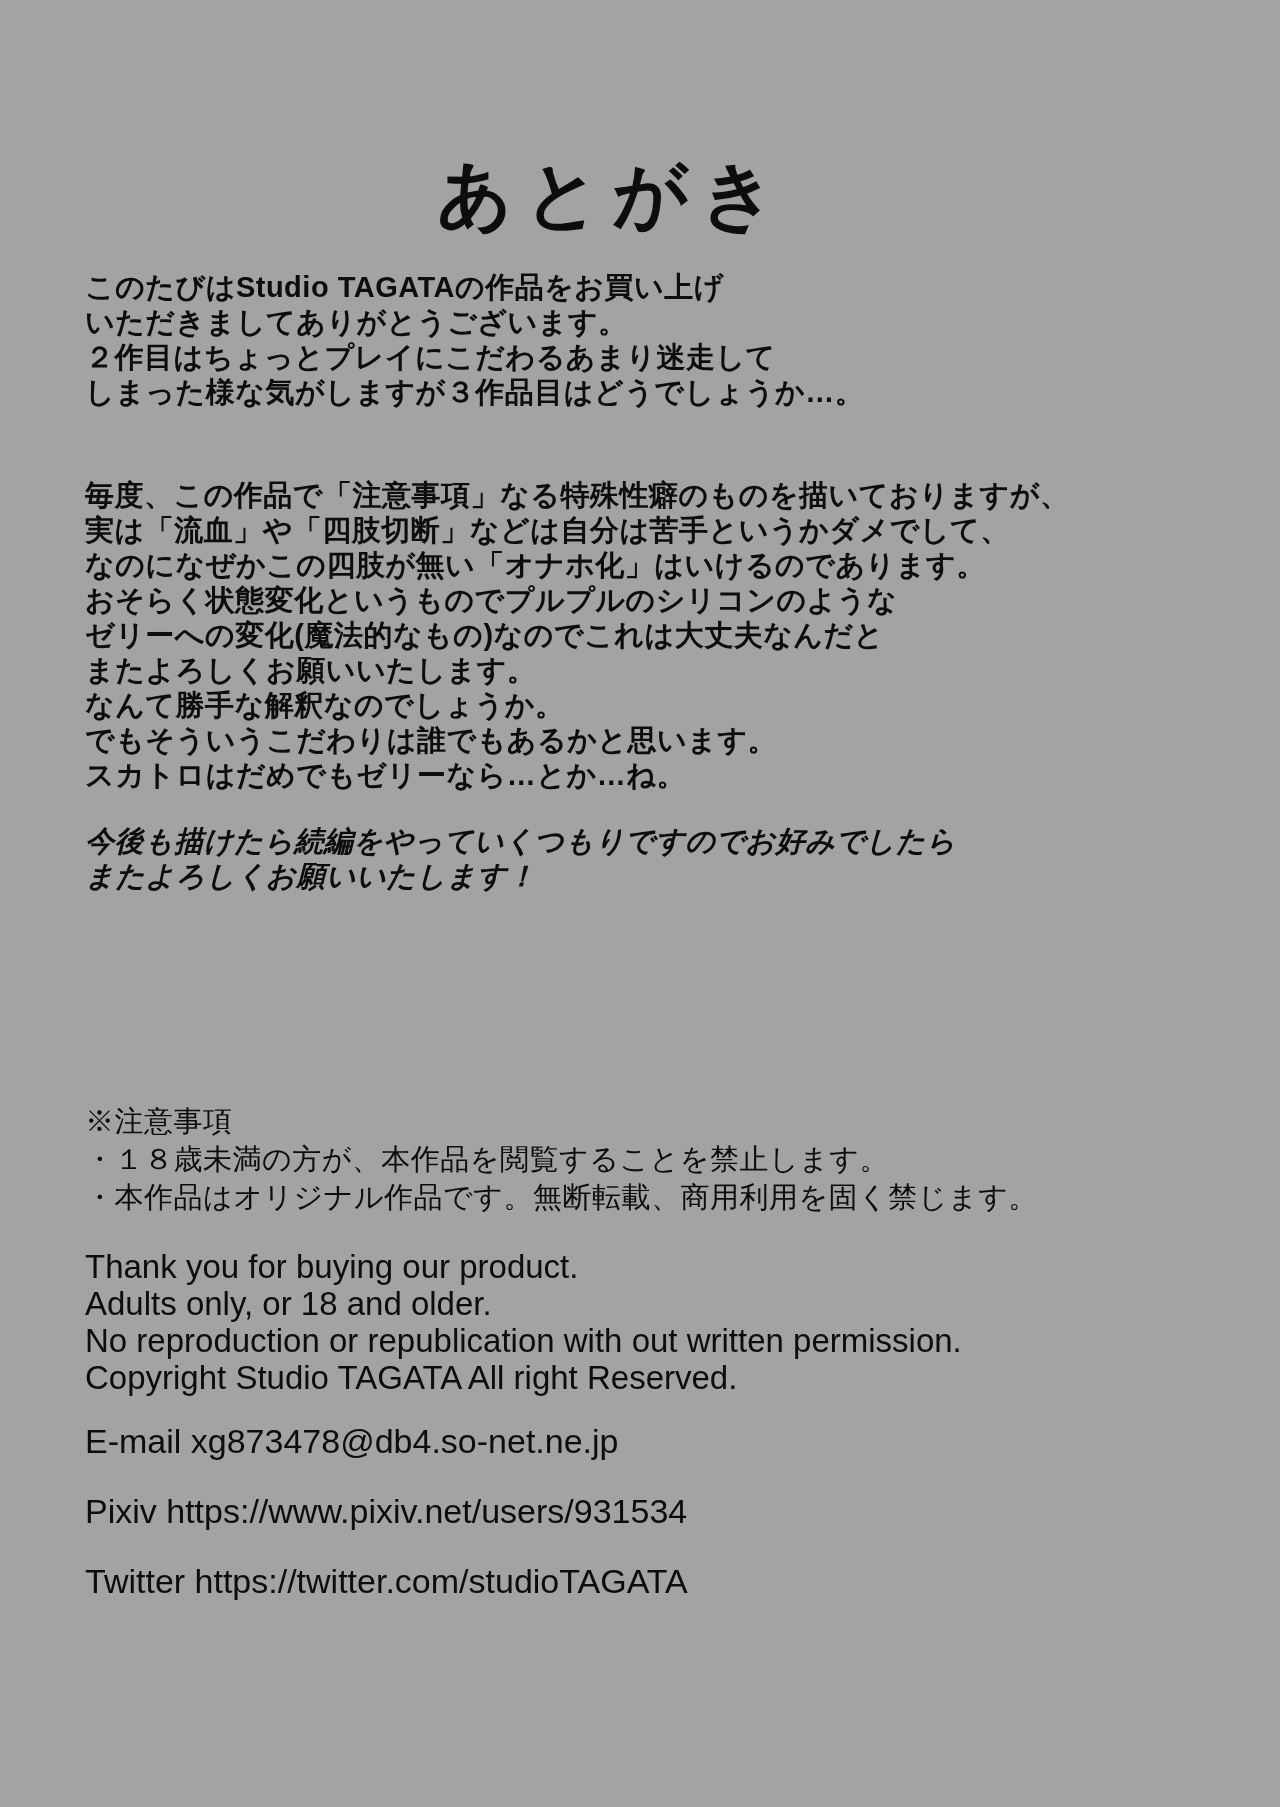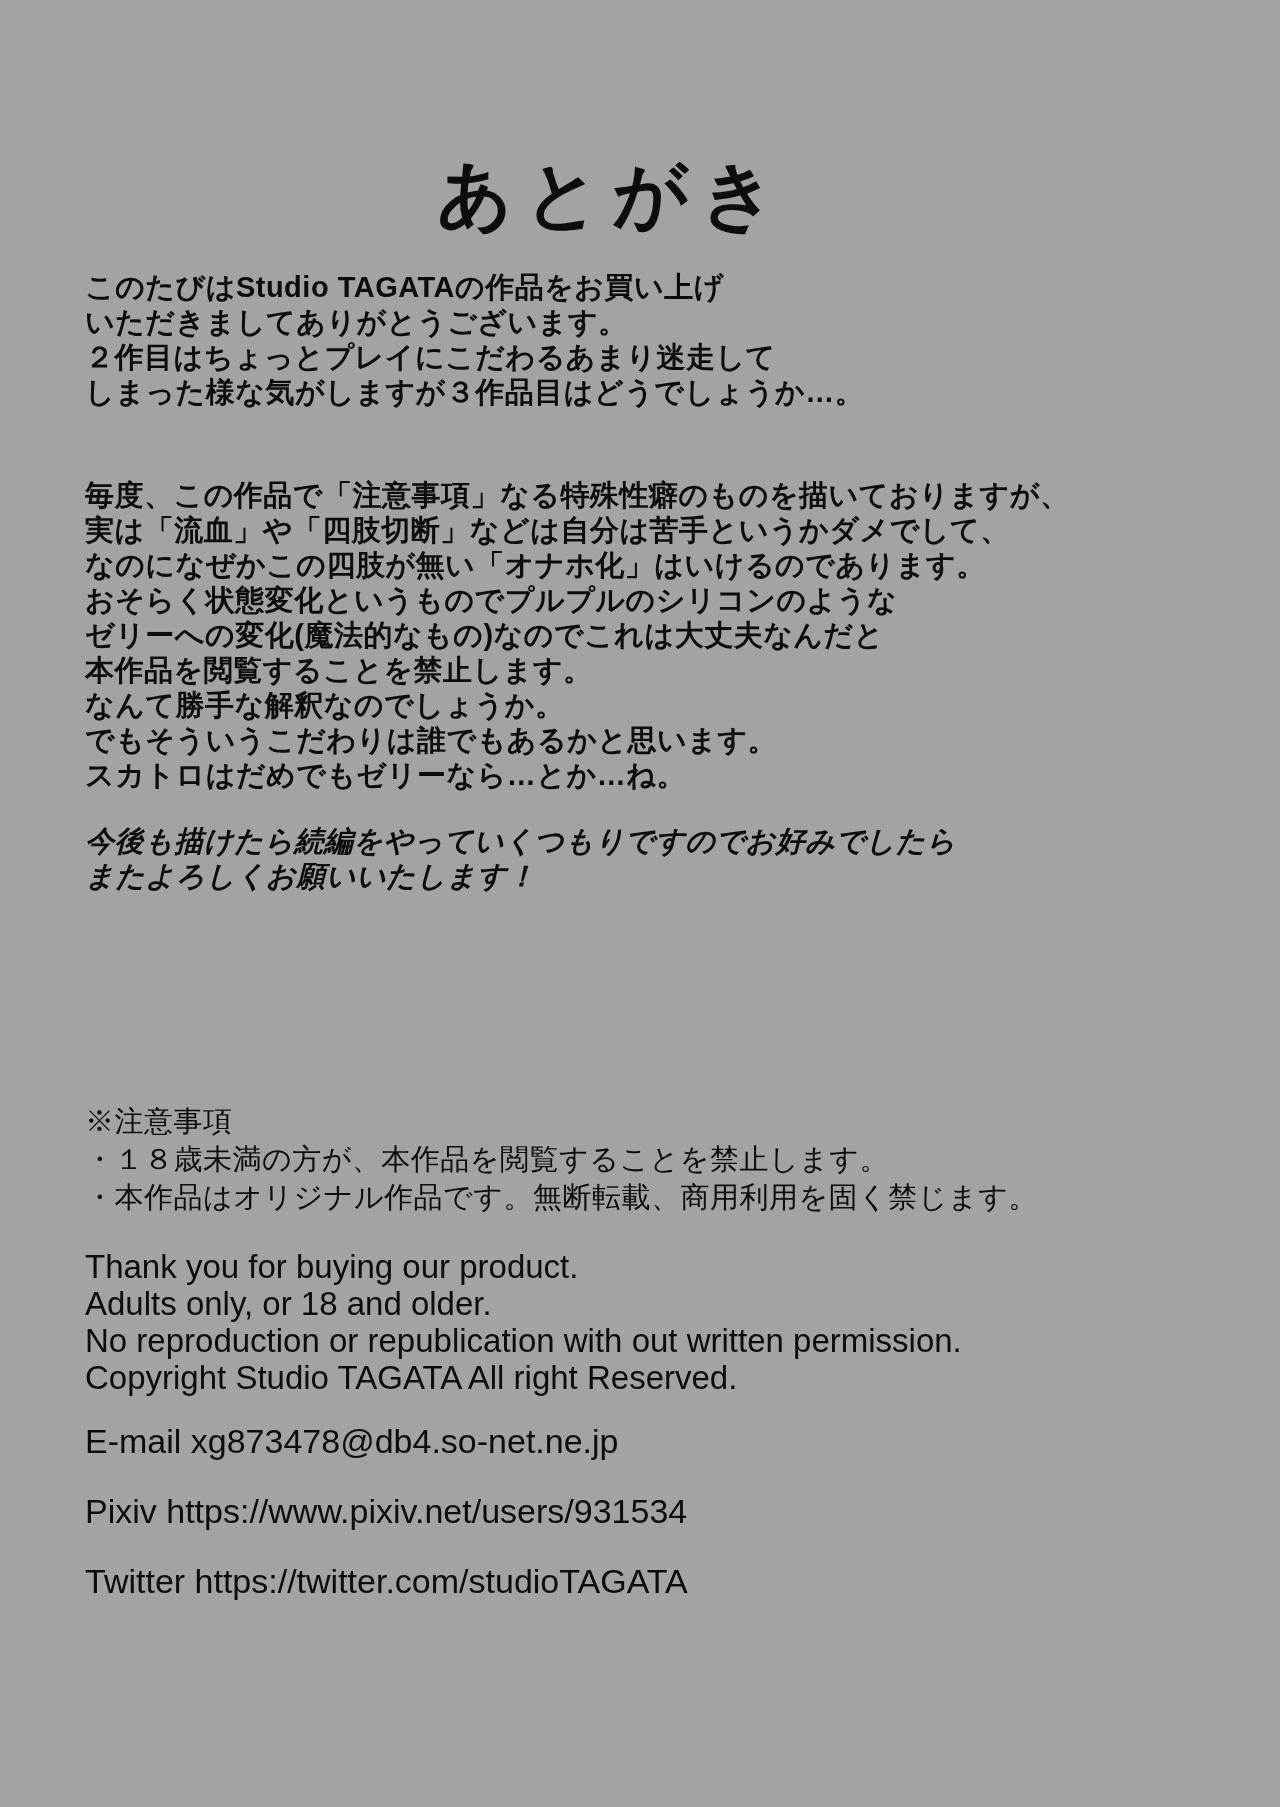--- a/index.html
+++ b/index.html
@@ -81,21 +81,21 @@
       <div class="tline">２作目はちょっとプレイにこだわるあまり迷走して</div>
       <div class="tline">しまった様な気がしますが３作品目はどうでしょうか…。</div>
     </div>
 
   <div class="block jp-body para2">
       <div class="tline">毎度、この作品で「注意事項」なる特殊性癖のものを描いておりますが、</div>
       <div class="tline">実は「流血」や「四肢切断」などは自分は苦手というかダメでして、</div>
       <div class="tline">なのになぜかこの四肢が無い「オナホ化」はいけるのであります。</div>
       <div class="tline">おそらく状態変化というものでプルプルのシリコンのような</div>
       <div class="tline">ゼリーへの変化(魔法的なもの)なのでこれは大丈夫なんだと</div>
-      <div class="tline">本作品を閲覧することを禁止します。</div>
+      <div class="tline">またよろしくお願いいたします。</div>
       <div class="tline">なんて勝手な解釈なのでしょうか。</div>
       <div class="tline">でもそういうこだわりは誰でもあるかと思います。</div>
       <div class="tline">スカトロはだめでもゼリーなら…とか…ね。</div>
     </div>
 
   <div class="block jp-body para3">
       <div class="tline">今後も描けたら続編をやっていくつもりですのでお好みでしたら</div>
       <div class="tline">またよろしくお願いいたします！</div>
     </div>
 

